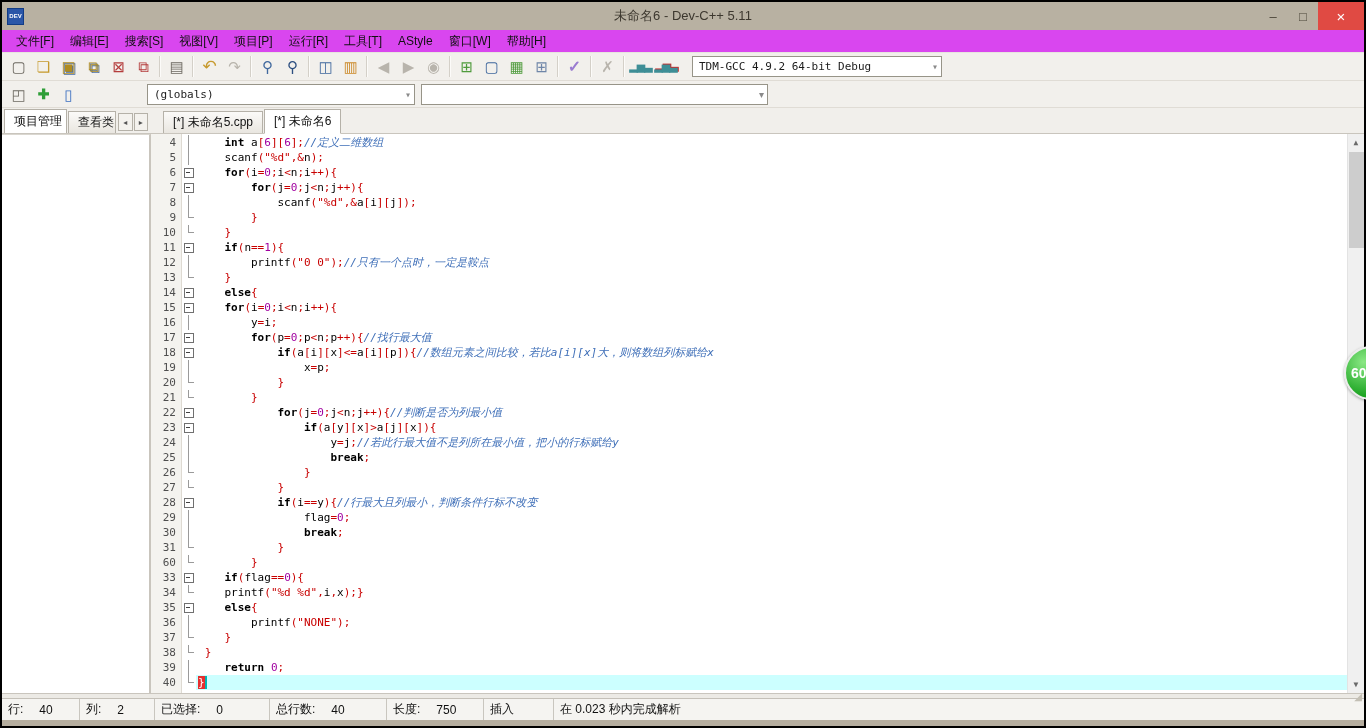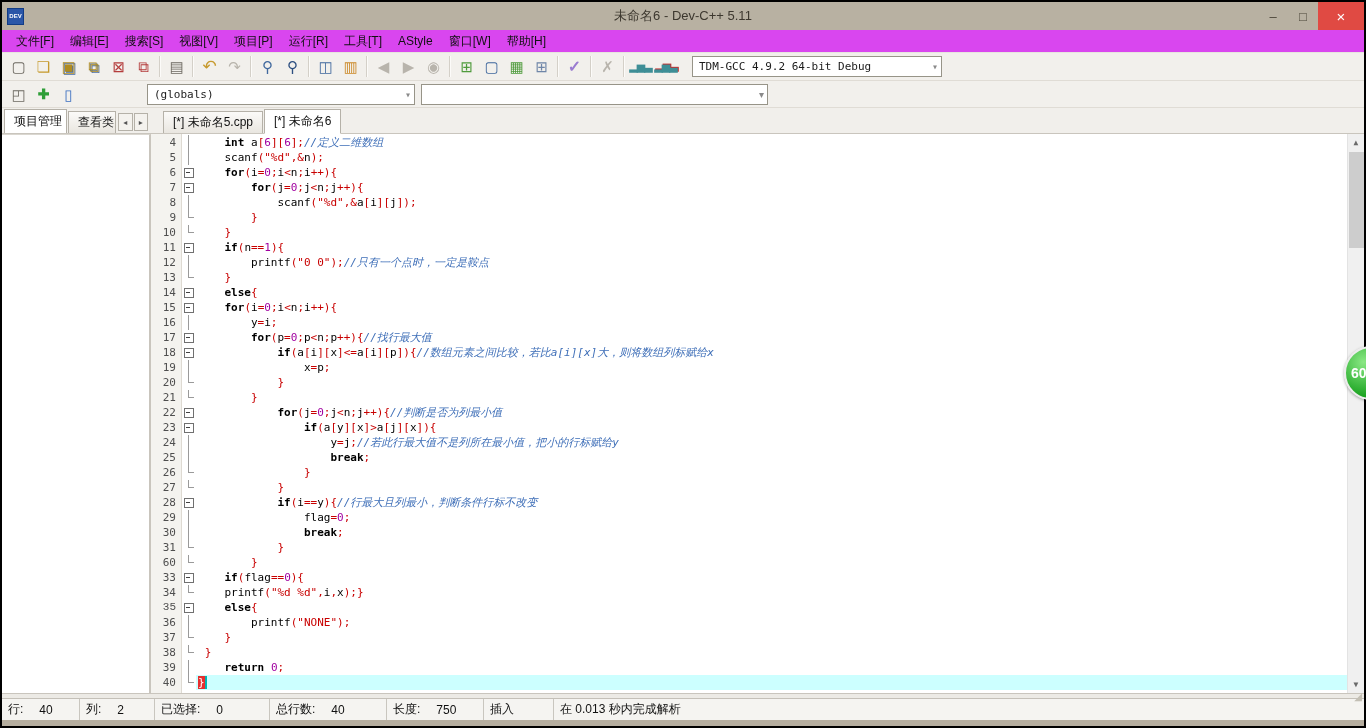--- a/index.html
+++ b/index.html
@@ -430,21 +430,21 @@
             <div class="ln" style="display: block;">33</div>
             <div class="fold f-box"></div>
             <div class="code"><span class="sg-p">    </span><span class="sg-k">if</span><span class="sg-o">(</span><span class="sg-i">flag</span><span class="sg-o">==</span><span class="sg-n">0</span><span class="sg-o">){</span></div>
           </div>
           <div class="cl">
             <div class="ln" style="display: block;">34</div>
             <div class="fold f-end"></div>
             <div class="code"><span class="sg-p">    </span><span class="sg-i">printf</span><span class="sg-o">(</span><span class="sg-s">"%d %d"</span><span class="sg-o">,</span><span class="sg-i">i</span><span class="sg-o">,</span><span class="sg-i">x</span><span class="sg-o">);}</span></div>
           </div>
           <div class="cl">
-            <div class="ln" style="display: block; font-family: Liberation Mono, monospace;">35</div>
+            <div class="ln" style="display: block;">35</div>
             <div class="fold f-box"></div>
             <div class="code"><span class="sg-p">    </span><span class="sg-k">else</span><span class="sg-o">{</span></div>
           </div>
           <div class="cl">
             <div class="ln" style="display: block;">36</div>
             <div class="fold f-line"></div>
             <div class="code"><span class="sg-p">        </span><span class="sg-i">printf</span><span class="sg-o">(</span><span class="sg-s">"NONE"</span><span class="sg-o">);</span></div>
           </div>
           <div class="cl">
             <div class="ln" style="display: block;">37</div>
@@ -499,21 +499,21 @@
         <div class="sb-val" style="display: inline;">40</div>
       </div>
       <div class="sb-sec">
         <div style="display: inline;">长度:</div>
         <div class="sb-val" style="display: inline;">750</div>
       </div>
       <div class="sb-sec">
         <div style="display: inline;">插入</div>
       </div>
       <div class="sb-sec">
-        <div style="display: inline;">在 0.013 秒内完成解析</div>
+        <div style="display: inline;">在 0.023 秒内完成解析</div>
       </div>
     </div>
   <div class="bottom-frame"></div>
 </div>
 
 <div class="fps-badge">
   <span>60</span>
 </div>
 
 <span class="sb-grip">◢</span>

